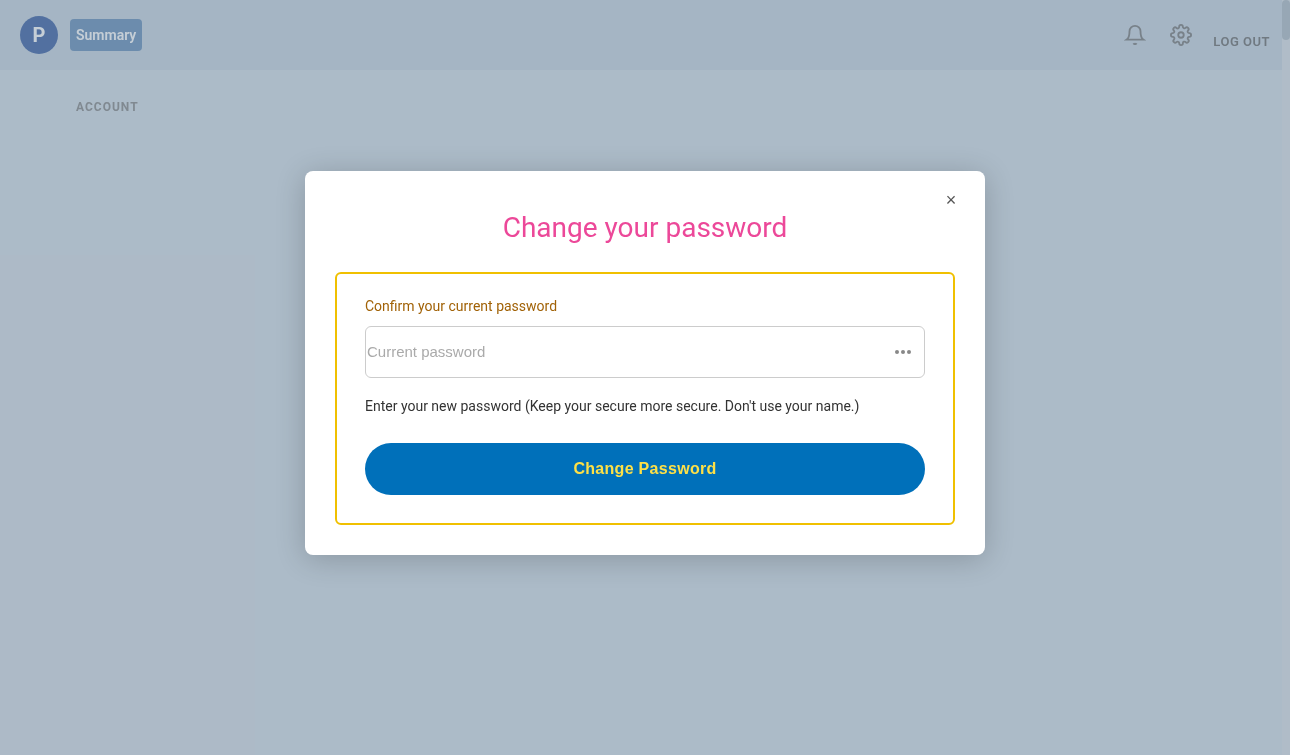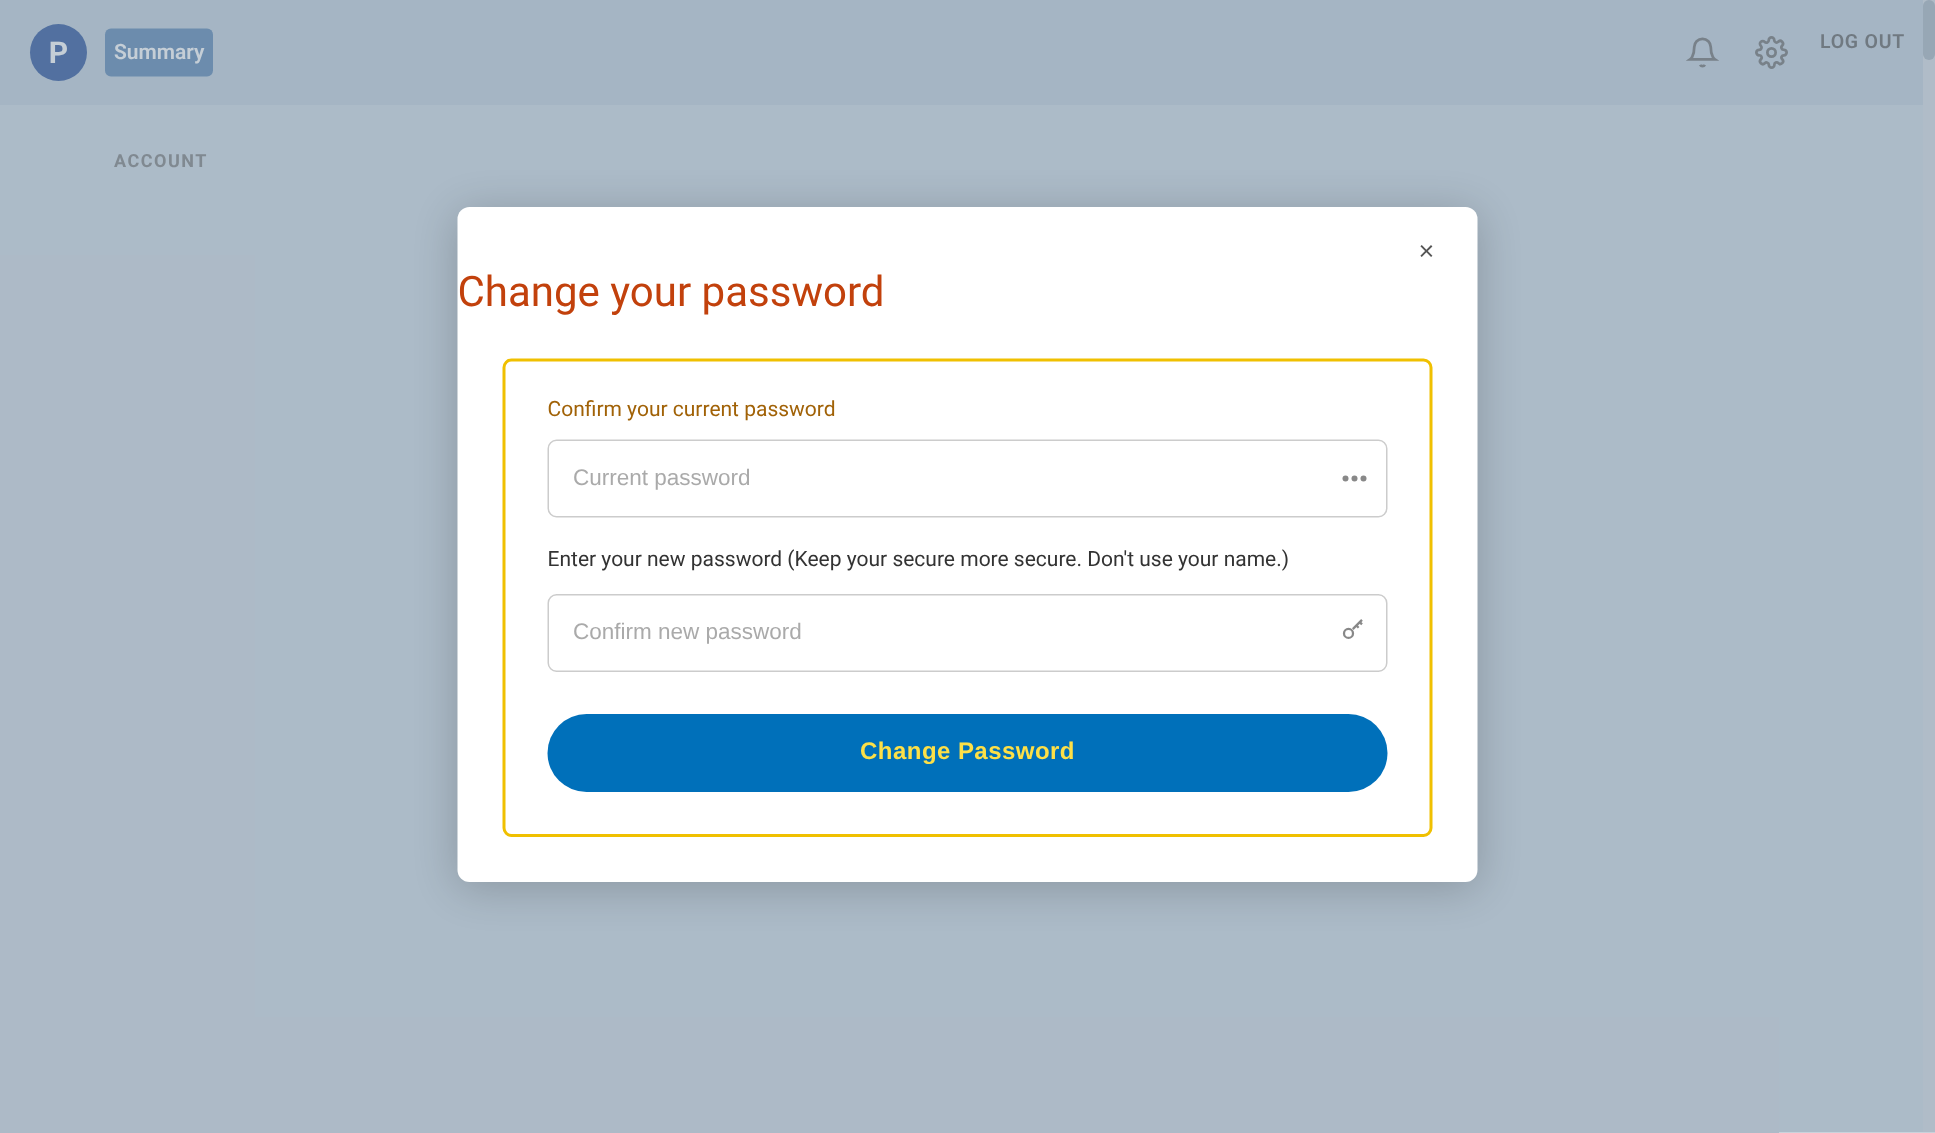--- a/index.html
+++ b/index.html
@@ -59,21 +59,21 @@
       color: white;
       padding: 8px 6px;
       border-radius: 4px;
       font-size: 14px;
       font-weight: 600;
     }
 
     .header-right {
       margin-left: auto;
       display: flex;
-      align-items: flex-start;
+      align-items: flex-end;
       gap: 18px;
     }
 
     .header-icon {
       width: 28px;
       height: 28px;
       color: #555;
       display: flex;
       align-items: center;
       justify-content: center;
@@ -115,24 +115,24 @@
       width: 680px;
       background: white;
       border-radius: 8px;
       position: relative;
       padding: 40px 0 0 0;
       box-shadow: 0 4px 30px rgba(0,0,0,0.2);
       margin-top: -30px;
     }
 
     .modal-title {
-      text-align: left;
+      text-align: center;
       font-size: 28px;
       font-weight: 400;
-      color: #c2410c;
+      color: #ec4899;
       margin-bottom: 28px;
     }
 
     .close-btn {
       position: absolute;
       top: 16px;
       right: 20px;
       width: 28px;
       height: 28px;
       cursor: pointer;
@@ -163,21 +163,21 @@
     .input-group {
       position: relative;
       margin-bottom: 14px;
     }
 
     .input-group input {
       width: 100%;
       height: 52px;
       border: 1.5px solid #ccc;
       border-radius: 6px;
-      padding: 0 50px 0 16px;
+      padding: 0 50px 0 1px;
       font-size: 15px;
       color: #333;
       outline: none;
       background: white;
     }
 
     .input-group input::placeholder {
       color: #aaa;
     }
 
@@ -308,29 +308,18 @@
           </div>
         </div>
       </div>
 
       
       <div class="new-password-section-label">Enter your new password (Keep your secure more secure. Don't use your name.)</div>
 
       
 
       
-      <div class="input-group">
-        <input type="password" placeholder="Confirm new password" style="">
-        <div class="input-icon">
-          <svg class="key-icon-svg" viewBox="0 0 24 24" fill="none" stroke="#888" stroke-width="2">
-            <circle cx="8" cy="15" r="4"></circle>
-            <path d="M11.8 11.2l8.2-8.2"></path>
-            <path d="M18 5l2 2"></path>
-            <path d="M15 8l2 2"></path>
-          </svg>
-        </div>
-      </div>
 
       
       <button class="change-password-btn">Change Password</button>
     </div>
   </div>
 </div>
 
 </body></html>

